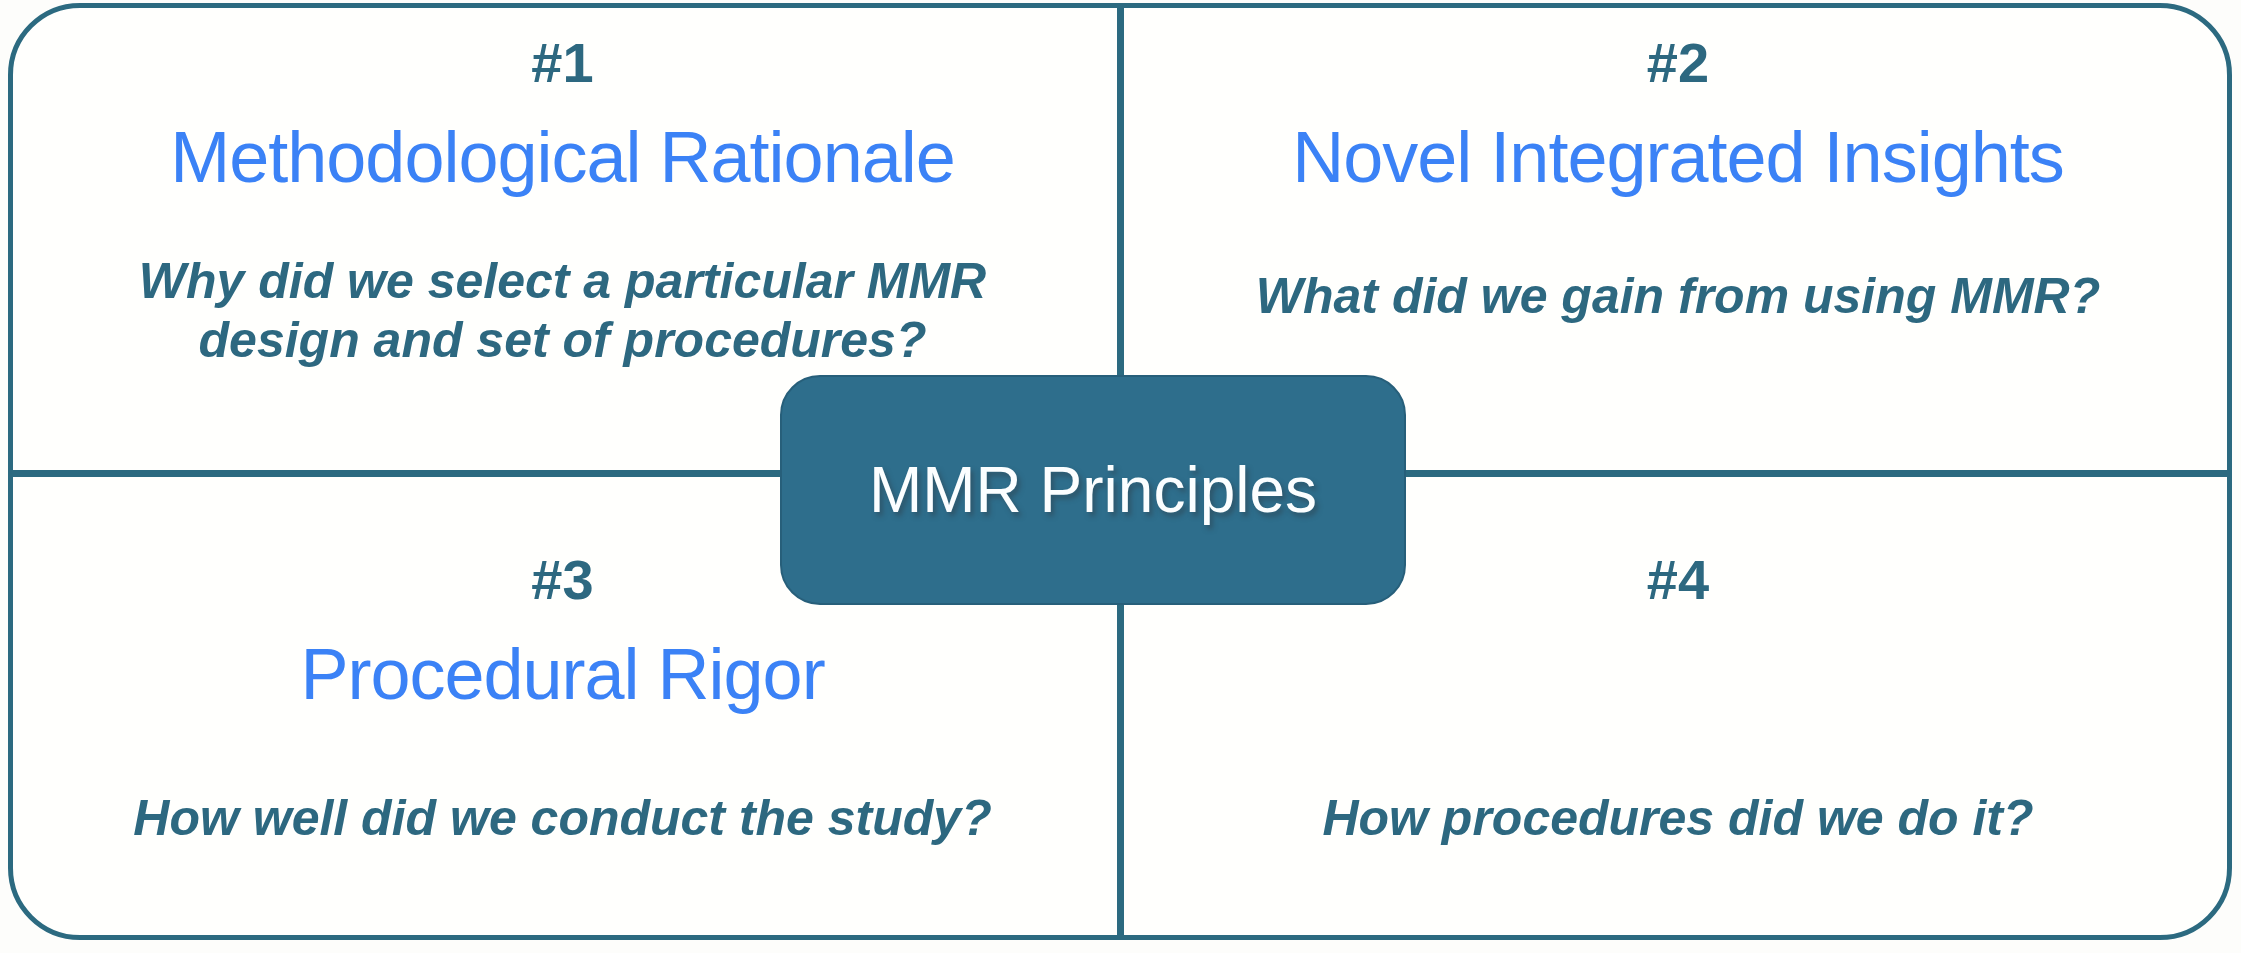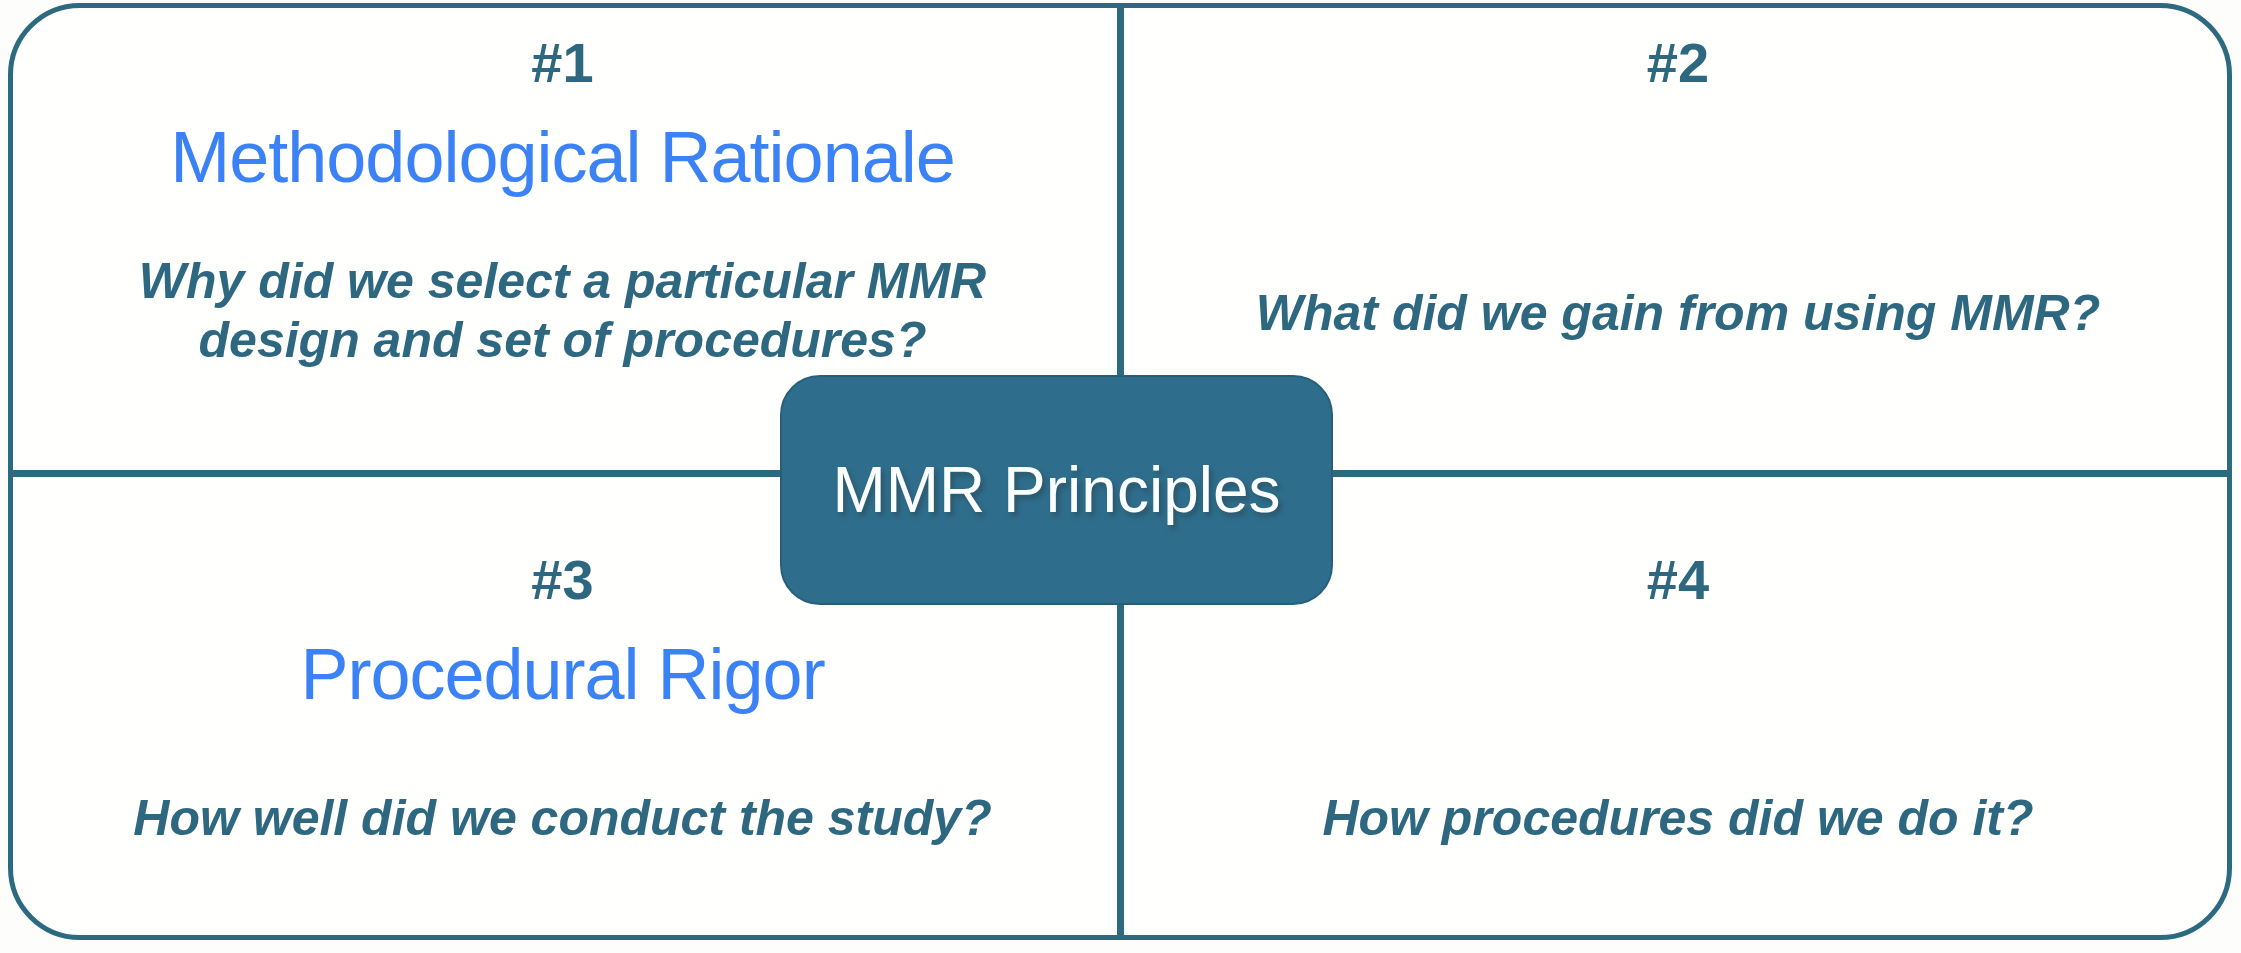--- a/index.html
+++ b/index.html
@@ -65,30 +65,30 @@
     line-height: 59px;
     font-style: italic;
     font-weight: 600;
     color: #2d6880;
     white-space: pre-line;
   }
   
   .q1 .num, .q2 .num       { top: 25px; }
   .q1 .title, .q2 .title   { top: 112px; }
   .q1 .question            { top: 249px; }
-  .q2 .question            { top: 281px; }
+  .q2 .question            { top: 264px; }
   .q3 .num, .q4 .num       { top: 75px; }
   .q3 .title, .q4 .title   { top: 162px; }
   .q3 .question, .q4 .question { top: 319px; }
 
   
   .center-box {
     position: absolute;
     left: 780px; top: 375px;
-    width: 553px; height: 230px;
+    width: 626px; height: 230px;
     background: #2e6e8c;
     border: 2px solid #275f7a;
     border-radius: 40px;
     box-sizing: border-box;
     display: flex;
     align-items: center;
     justify-content: center;
   }
   .center-label {
     font-size: 64px;
@@ -109,20 +109,21 @@
 
   <div class="q q1">
     <div class="num">#1</div>
     <div class="title">Methodological Rationale</div>
     <div class="question">Why did we select a particular MMR
 design and set of procedures?</div>
   </div>
 
   <div class="q q2">
     <div class="num">#2</div>
+    <div class="title">Novel Integrated Insights</div>
     <div class="question">What did we gain from using MMR?</div>
   </div>
 
   <div class="q q3">
     <div class="num">#3</div>
     <div class="title">Procedural Rigor</div>
     <div class="question">How well did we conduct the study?</div>
   </div>
 
   <div class="q q4">

